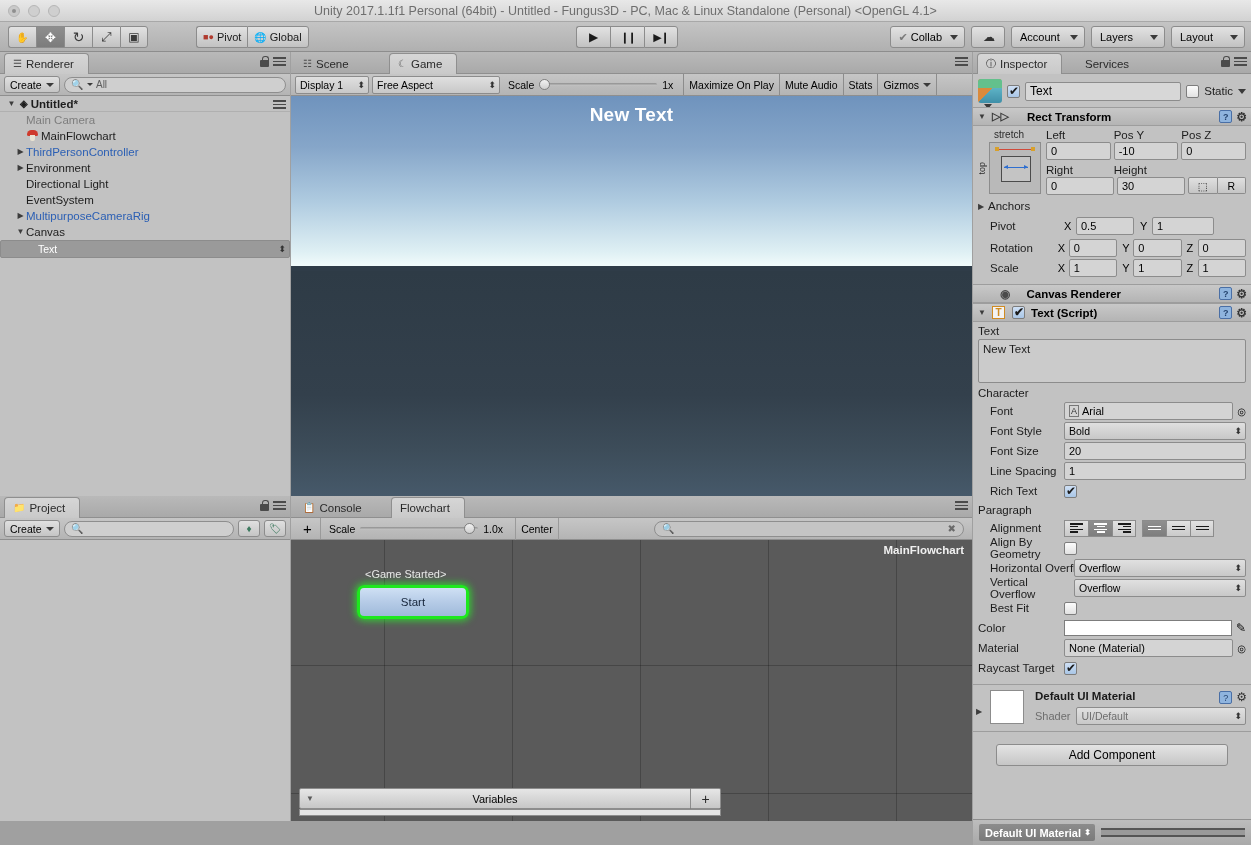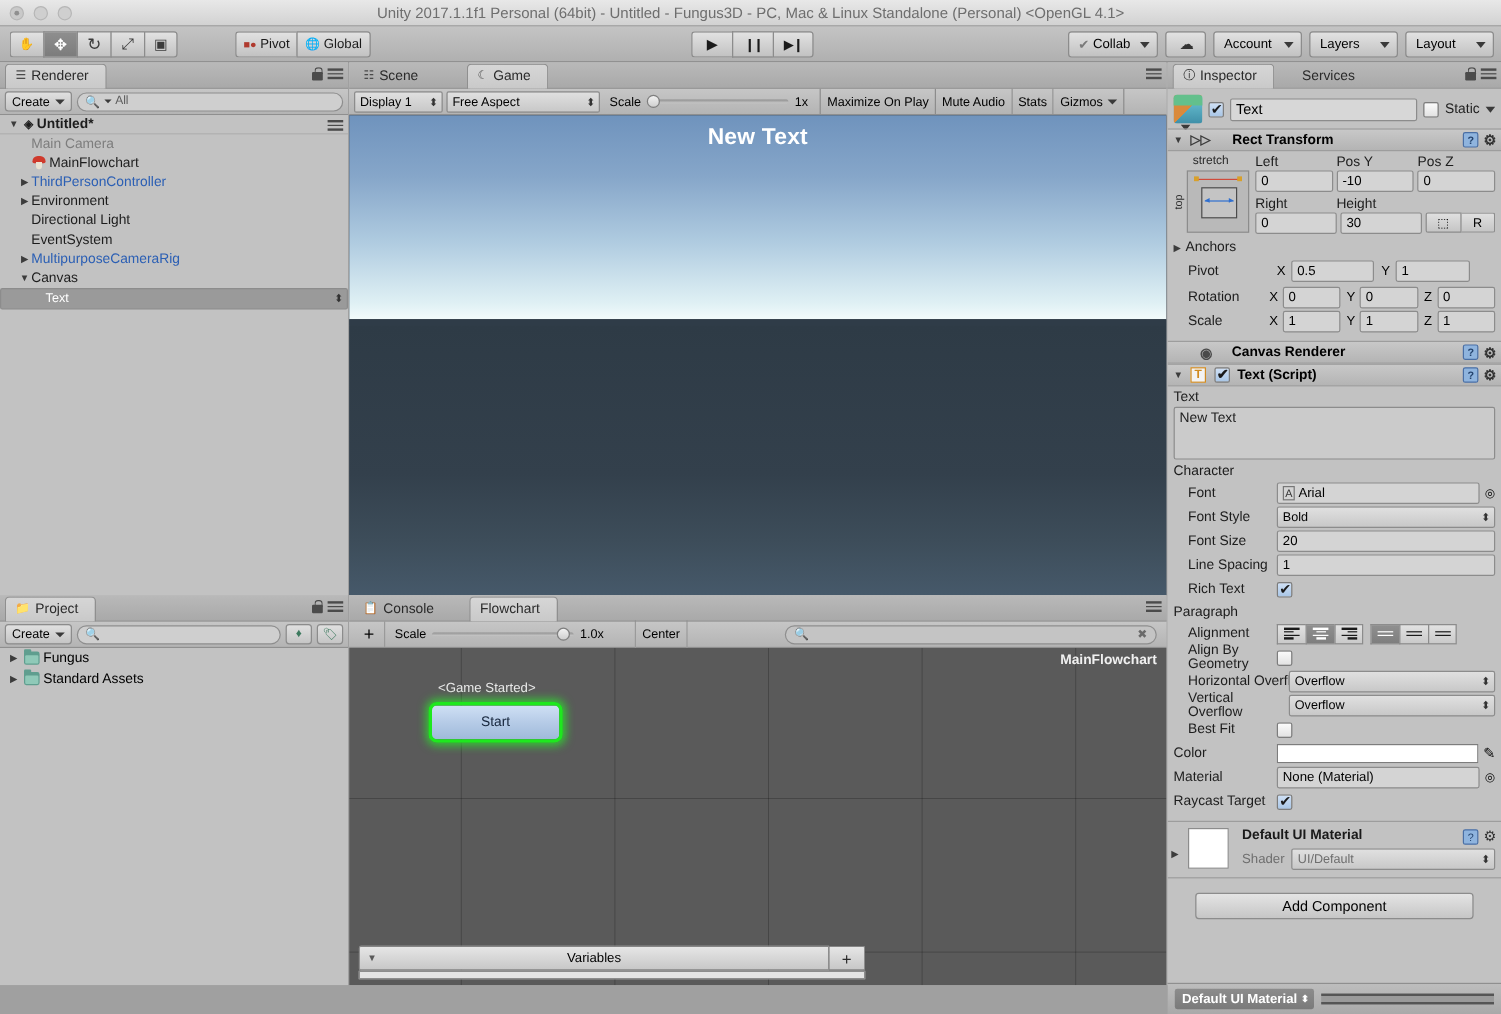--- a/index.html
+++ b/index.html
@@ -464,34 +464,20 @@
         <span>🔍</span>
         <span></span>
       </div>
       <div class="mini-btn" style="width:22px;justify-content:center">
         <span style="font-size:10px;color:#3d7a5f">♦</span>
       </div>
       <div class="mini-btn" style="width:22px;justify-content:center">
         <span style="font-size:10px;color:#3d7a5f">🏷</span>
       </div>
     </div>
-    <div class="proj-body">
-      <div id="proj-items">
-          <div class="p-item">
-            <span class="tri closed"></span>
-            <span class="folder"></span>
-            <span>Fungus</span>
-          </div>
-          <div class="p-item">
-            <span class="tri closed"></span>
-            <span class="folder"></span>
-            <span>Standard Assets</span>
-          </div>
-        </div>
-    </div>
   </div>
 
   <div class="panel" id="gameview">
     <div class="panel-tabs">
       <div class="ptab" style="left:4px">
         <span class="ticon">☷</span>
         <span>Scene</span>
       </div>
       <div class="ptab active" style="left:98px">
         <span class="ticon">☾</span>
@@ -562,21 +548,21 @@
       <div class="mini-btn" style="width:26px;justify-content:center;height:21px;border:none;border-right:1px solid #9a9a9a;border-radius:0;background:transparent;font-size:15px">
         <span>+</span>
       </div>
       <div class="scale-slider" style="margin-left:8px">
         <span>Scale</span>
         <span class="slider-track">
           <span class="slider-knob" style="left:104px"></span>
         </span>
         <span>1.0x</span>
       </div>
-      <div class="mini-btn" style="margin-left:26px;height:34px;border:none;border-left:1px solid #9a9a9a;border-right:1px solid #9a9a9a;border-radius:0;background:transparent">
+      <div class="mini-btn" style="margin-left:12px;height:34px;border:none;border-left:1px solid #9a9a9a;border-right:1px solid #9a9a9a;border-radius:0;background:transparent">
         <span>Center</span>
       </div>
       <div style="flex:1"></div>
       <div class="searchbox" style="flex:0 0 310px;margin-right:4px;background:#c4c4c4">
         <span>🔍</span>
         <span style="flex:1"></span>
         <span style="font-size:10px;color:#6a6a6a">✖</span>
       </div>
     </div>
     <div class="fc-body">
@@ -700,21 +686,21 @@
           </div>
         </div>
 
         <div class="prop" style="margin-top:2px">
           <span class="tri-s">▶</span>
           <span class="lbl">Anchors</span>
         </div>
         <div class="prop">
           <span class="pname">Pivot</span>
           <span class="axis">X</span>
-          <div class="fld" style="width:69px">
+          <div class="fld" style="width:58px">
               <span>0.5</span>
             </div>
           <span class="axis" style="margin-left:6px">Y</span>
           <div class="fld" style="width:62px">
               <span>1</span>
             </div>
         </div>
         <div class="prop" style="margin-top:4px">
           <span class="pname">Rotation</span>
           <span class="axis">X</span>

